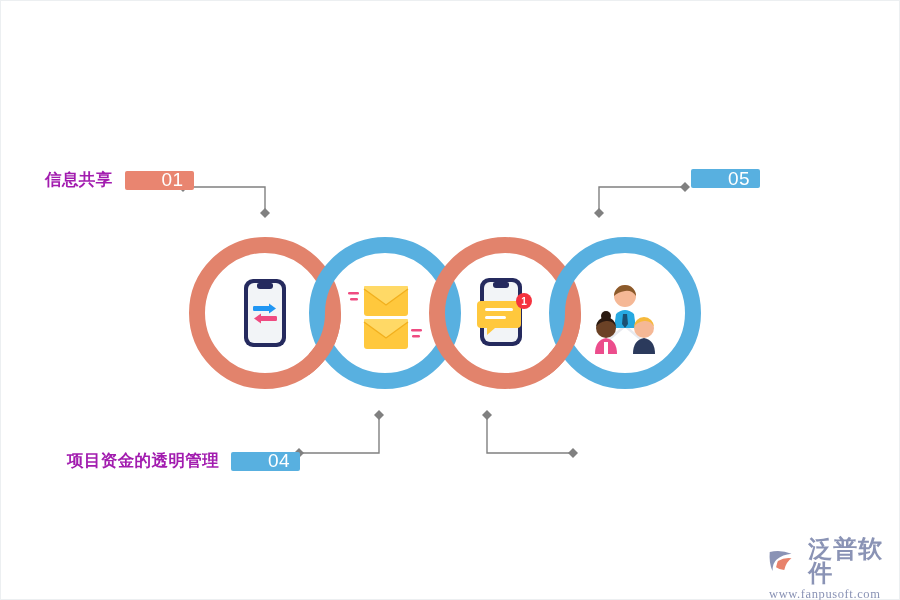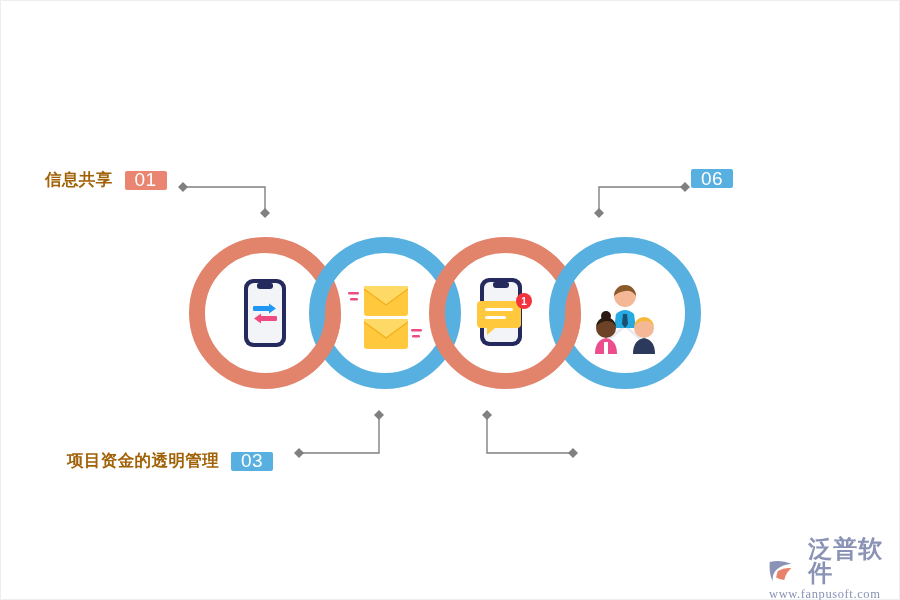--- a/index.html
+++ b/index.html
@@ -36,35 +36,36 @@
   .label-group {
     position: absolute;
     display: flex;
     align-items: center;
     gap: 12px;
     white-space: nowrap;
   }
   .label-text {
     font-size: 16.5px;
     font-weight: bold;
-    color: #a16207;
+    color: #a21caf;
     letter-spacing: 0.4px;
   }
   .badge {
     width: 42px;
     height: 19px;
     border-radius: 2px;
     display: flex;
     align-items: center;
     justify-content: center;
     color: #ffffff;
     font-size: 19px;
     font-weight: 400;
     letter-spacing: 0.5px;
     flex: 0 0 auto;
+    padding-left: 27px;
   }
   .badge-salmon { background: #e98570; }
   .badge-blue   { background: #58b0e0; }
 
   #label-01 { left: 44px;  top: 168px; }
   #label-04 { left: 690px; top: 168px; }
   #label-03 { left: 66px;  top: 449px; }
   #label-02 { left: 578px; top: 430px; }
 
   
@@ -108,21 +109,21 @@
   #logo {
     position: absolute;
     left: 766px;
     top: 536px;
     display: flex;
     flex-direction: column;
     align-items: flex-start;
   }
   .logo-row {
     display: flex;
-    align-items: flex-end;
+    align-items: center;
     gap: 14px;
   }
   .logo-text {
     font-size: 24px;
     font-weight: bold;
     color: #8a93b5;
     letter-spacing: 1px;
     line-height: 1;
   }
   .logo-url {
@@ -279,26 +280,26 @@
       </g>
     </svg>
   </div>
 
   <div class="label-group" id="label-01">
     <span class="label-text">信息共享</span>
     <span class="badge badge-salmon">01</span>
   </div>
 
   <div class="label-group" id="label-04">
-    <span class="badge badge-blue">06</span>
+    <span class="badge badge-blue">05</span>
   </div>
 
   <div class="label-group" id="label-03">
     <span class="label-text">项目资金的透明管理</span>
-    <span class="badge badge-blue">03</span>
+    <span class="badge badge-blue">04</span>
   </div>
 
 
   <div id="logo">
     <div class="logo-row">
       <svg width="30" height="28" viewBox="0 0 30 28">
         <path d="M3 4 q12 -3 24 2 q-10 1 -16 6 q-5 4 -5 13 q-4 -9 -3 -21 z" fill="#8a93b5"></path>
         <path d="M12 14 q7 -4 15 -3 q-6 4 -8 13 q-5 0 -9 -3 q1 -5 2 -7 z" fill="#e8826b"></path>
       </svg>
       <span class="logo-text">泛普软件</span>

